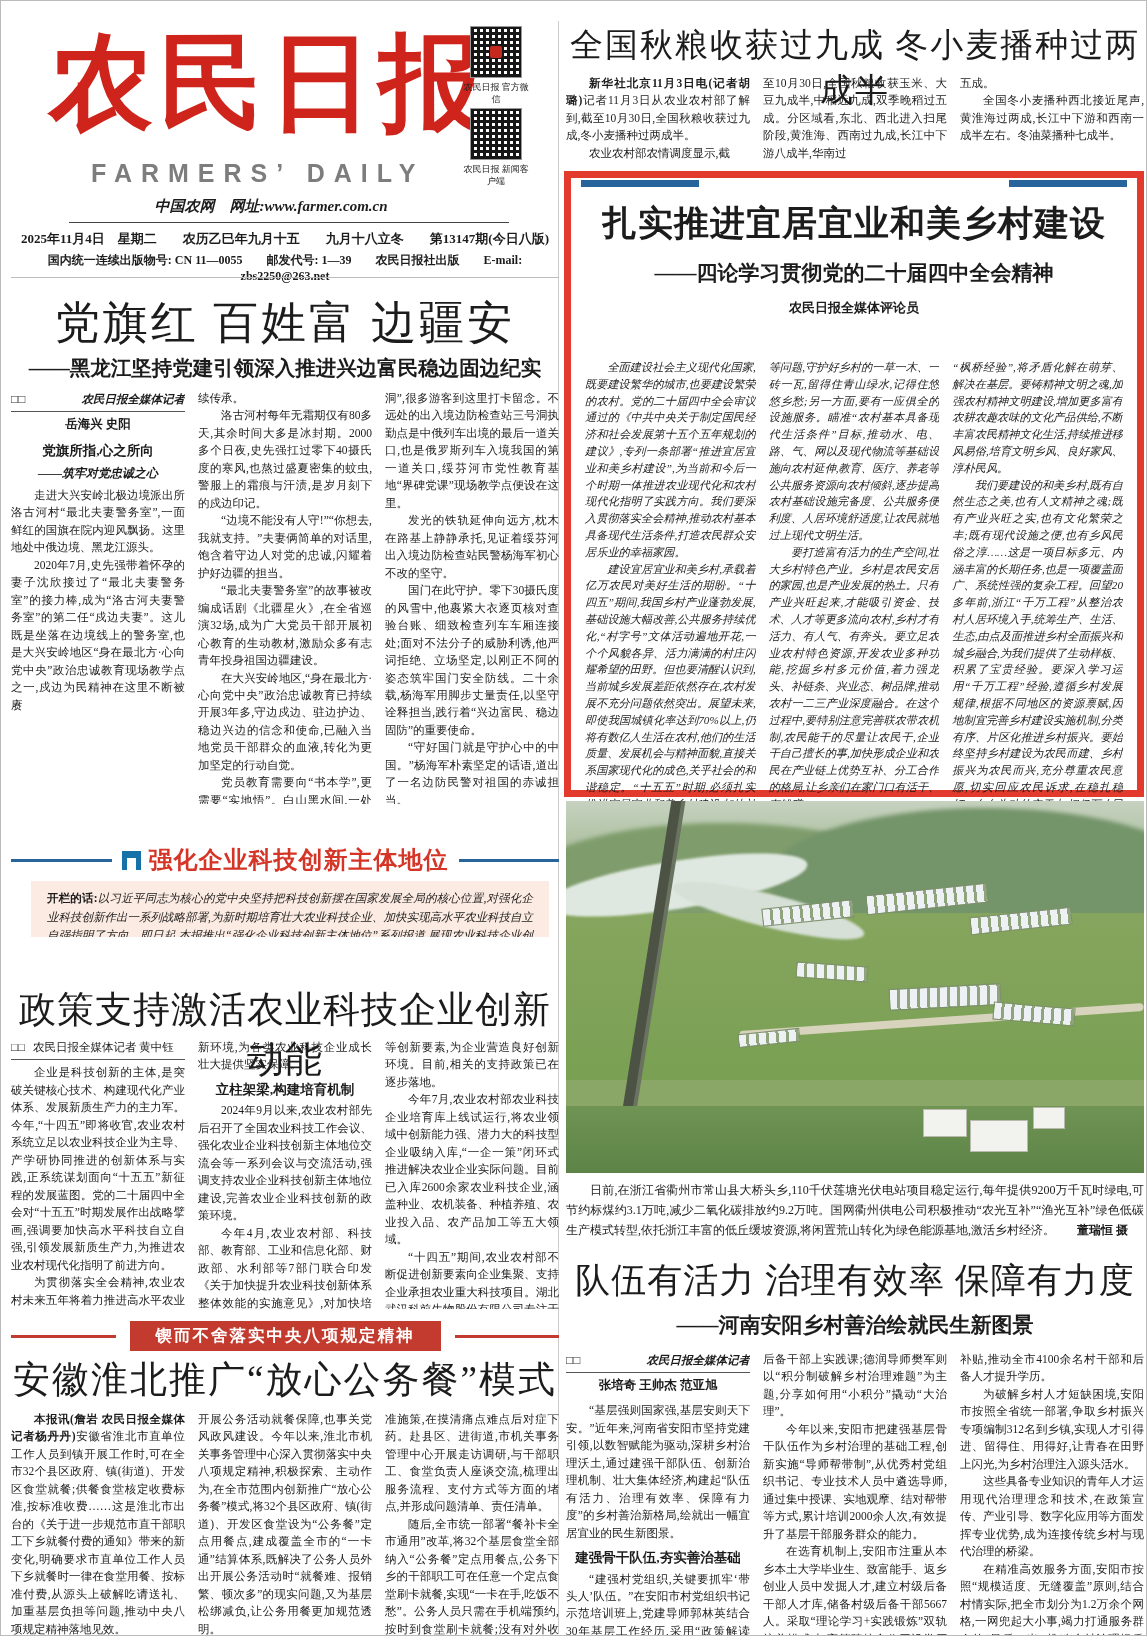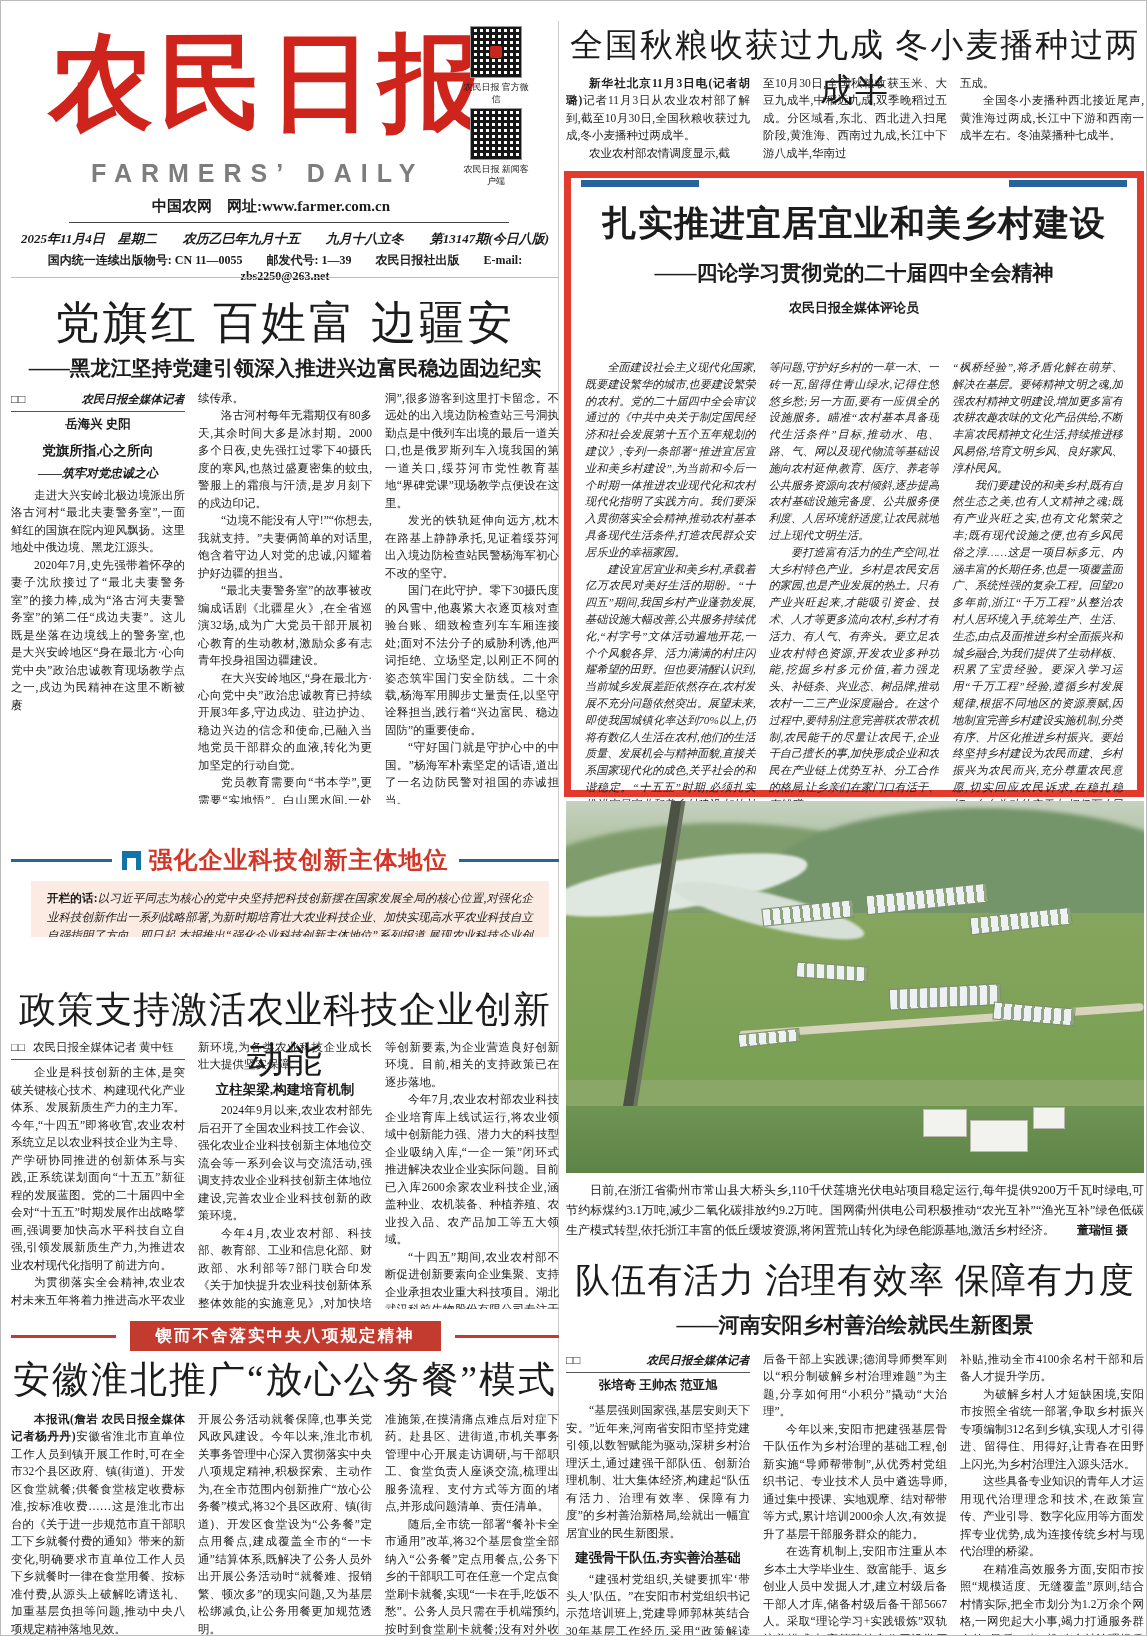--- a/index.html
+++ b/index.html
@@ -13,23 +13,23 @@
   .page{position:relative; width:1147px; height:1636px; margin:0 auto; background:#fff;
         border:1px solid #bbb; overflow:hidden;}
   .abs{position:absolute;}
   .center{text-align:center;}
 
   
   .logo{left:48px; top:12px; width:420px; font-size:104px; line-height:1.35; font-weight:900;
         color:var(--brand_red); letter-spacing:6px; transform:scaleY(1.02); white-space:nowrap;}
   .eng{left:90px; top:158px; width:340px; font-size:25px; font-weight:700; color:#7d7d7d;
        letter-spacing:9px; font-family:"Liberation Sans",sans-serif;}
-  .site{left:30px; top:196px; width:480px; font-size:15px; font-weight:700;}
+  .site{left:30px; top:196px; width:480px; font-size:15px; font-weight:700;font-style:italic;}
   .mast-rule1{left:68px; top:221px; width:440px; height:1px; background:#444;}
-  .dateline{left:8px; top:229px; width:552px; font-size:13px; font-weight:700;font-style:italic;}
+  .dateline{left:8px; top:229px; width:552px; font-size:13px; font-weight:700;}
   .publine{left:8px; top:251px; width:552px; font-size:12px; font-weight:700;}
   .mast-rule2{left:10px; top:276px; width:548px; height:1px; background:#bdbdbd;}
   .qrwrap{left:452px; top:26px; width:86px; display:flex; flex-direction:column; align-items:center; gap:4px;}
   .qr{width:50px; height:50px; position:relative;
       background:repeating-linear-gradient(0deg,#161616 0 3px,transparent 3px 6px),
                  repeating-linear-gradient(90deg,#161616 0 3px,#fefefe 3px 6px);
       outline:1px solid #999;}
   .qr-red:after{content:""; position:absolute; left:19px; top:19px; width:12px; height:12px;
       background:#c4281e; border-radius:2px;}
   .qrlabel{font-size:9px; line-height:1.35; text-align:center; color:#222; width:70px;}

